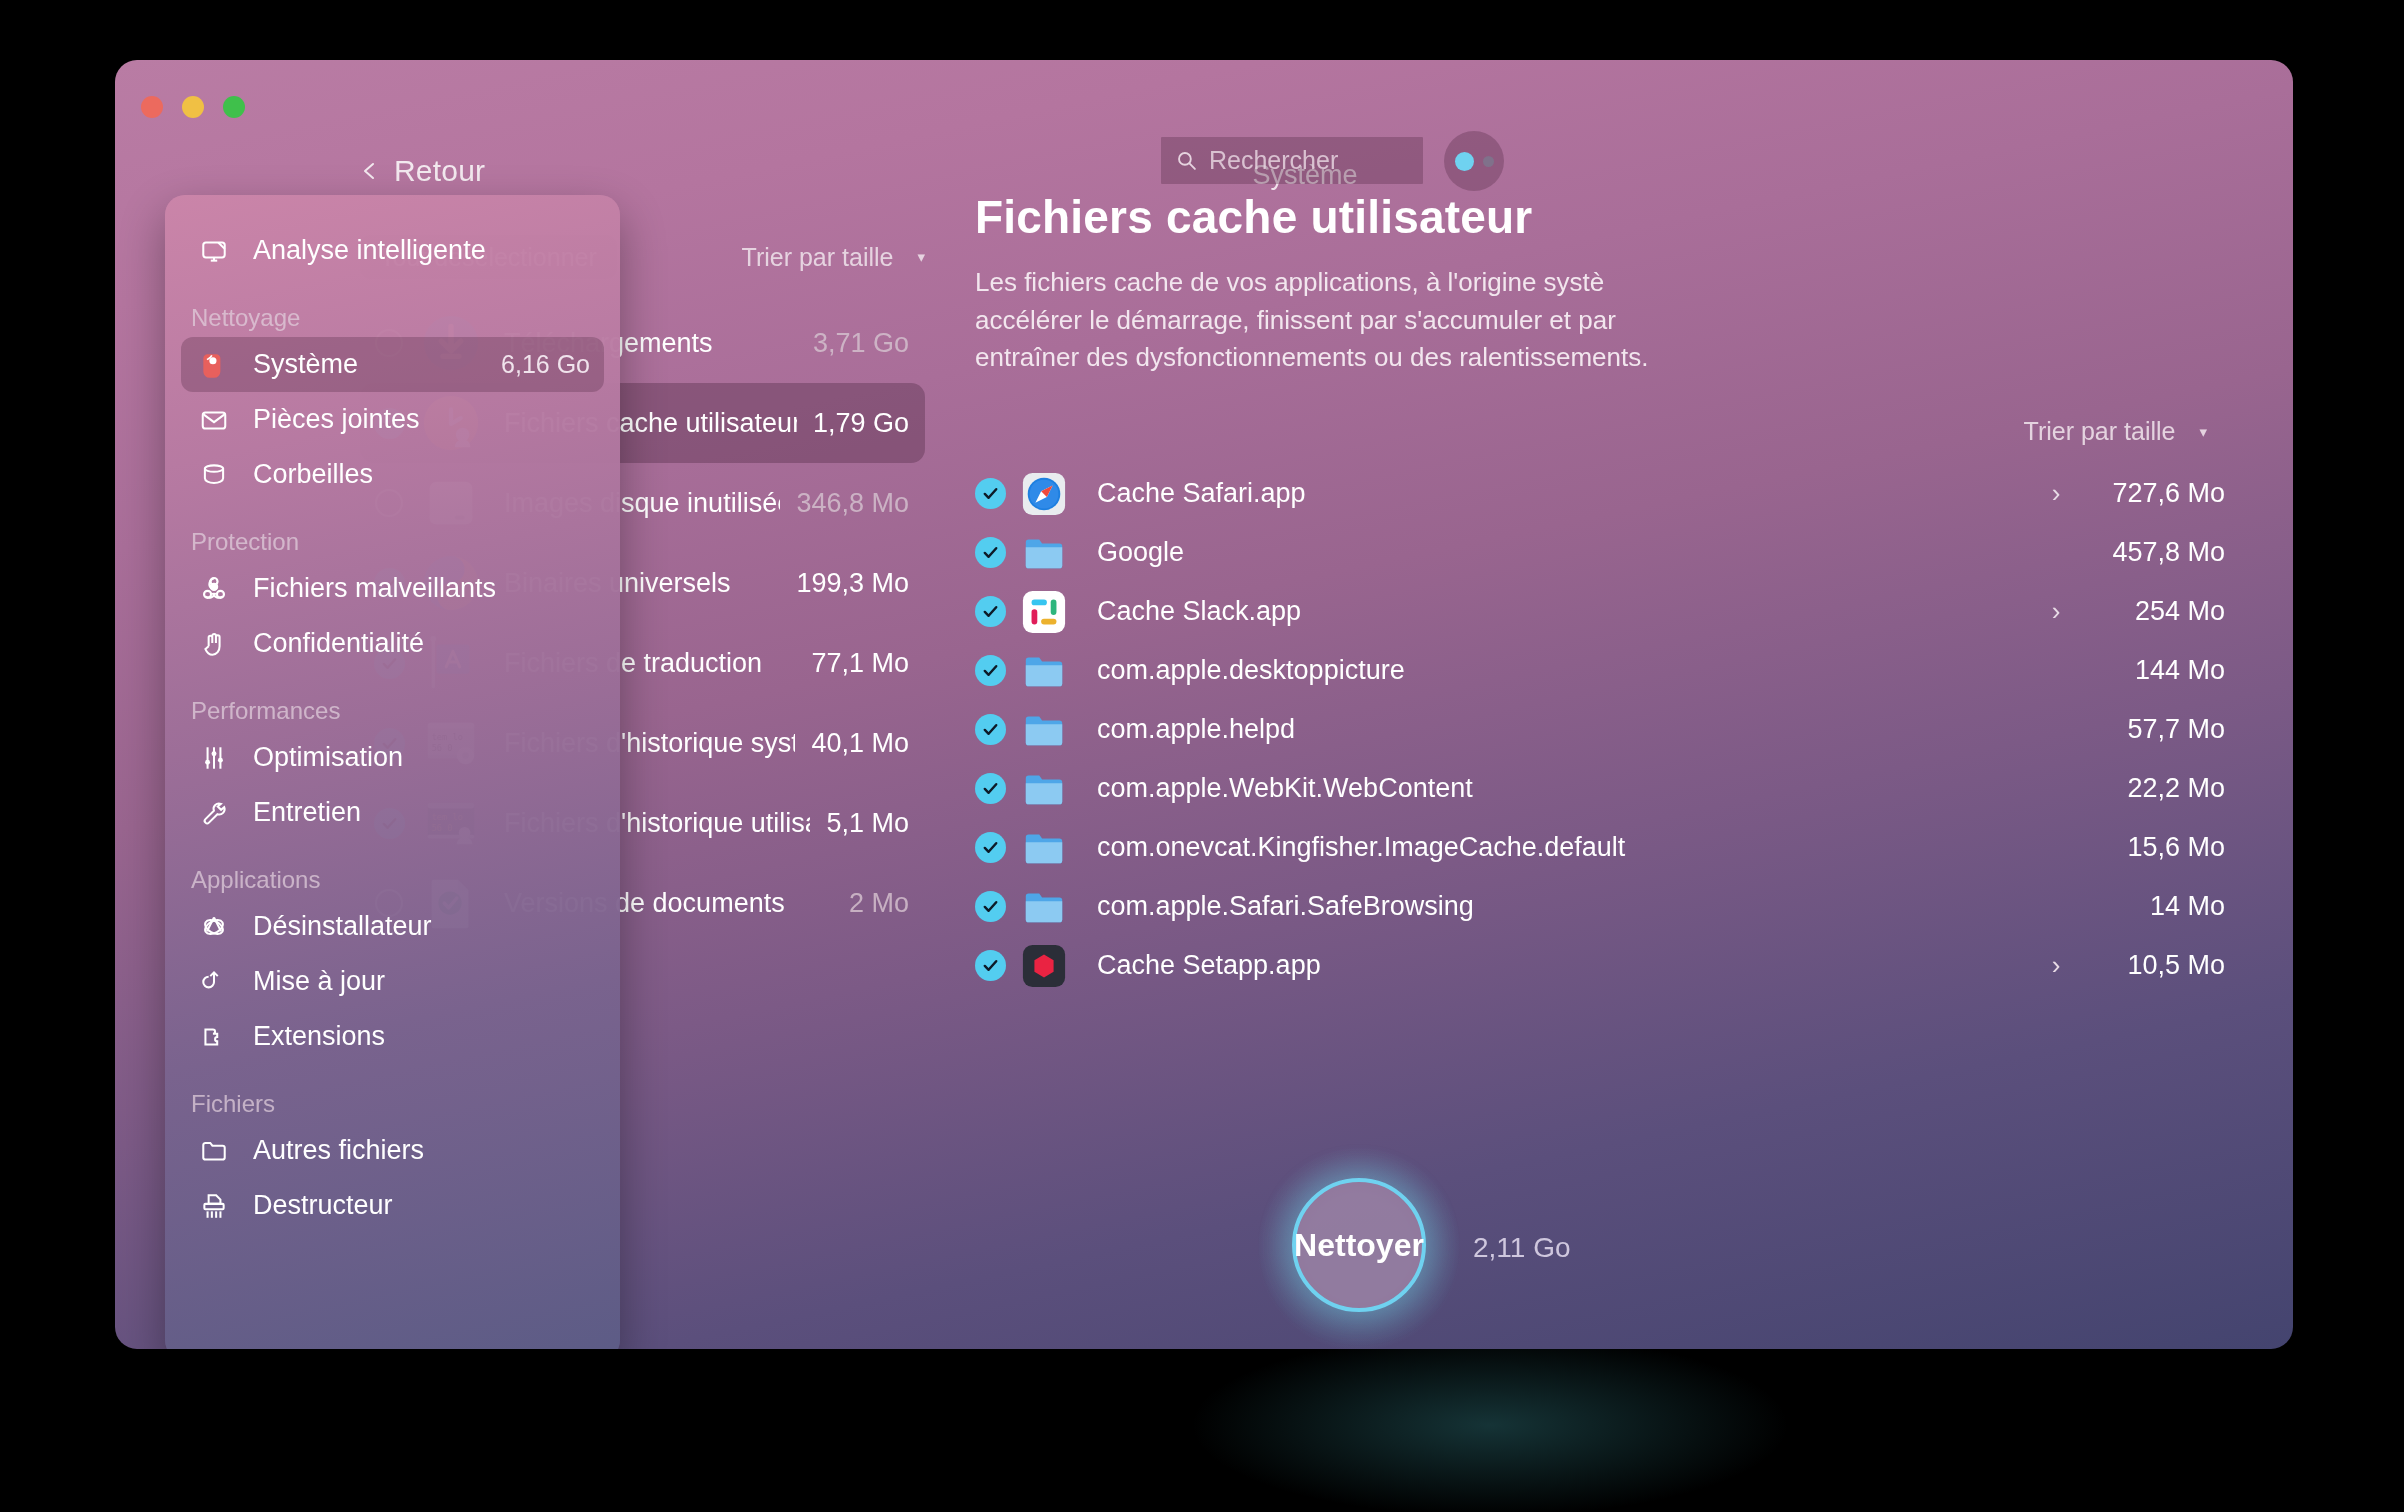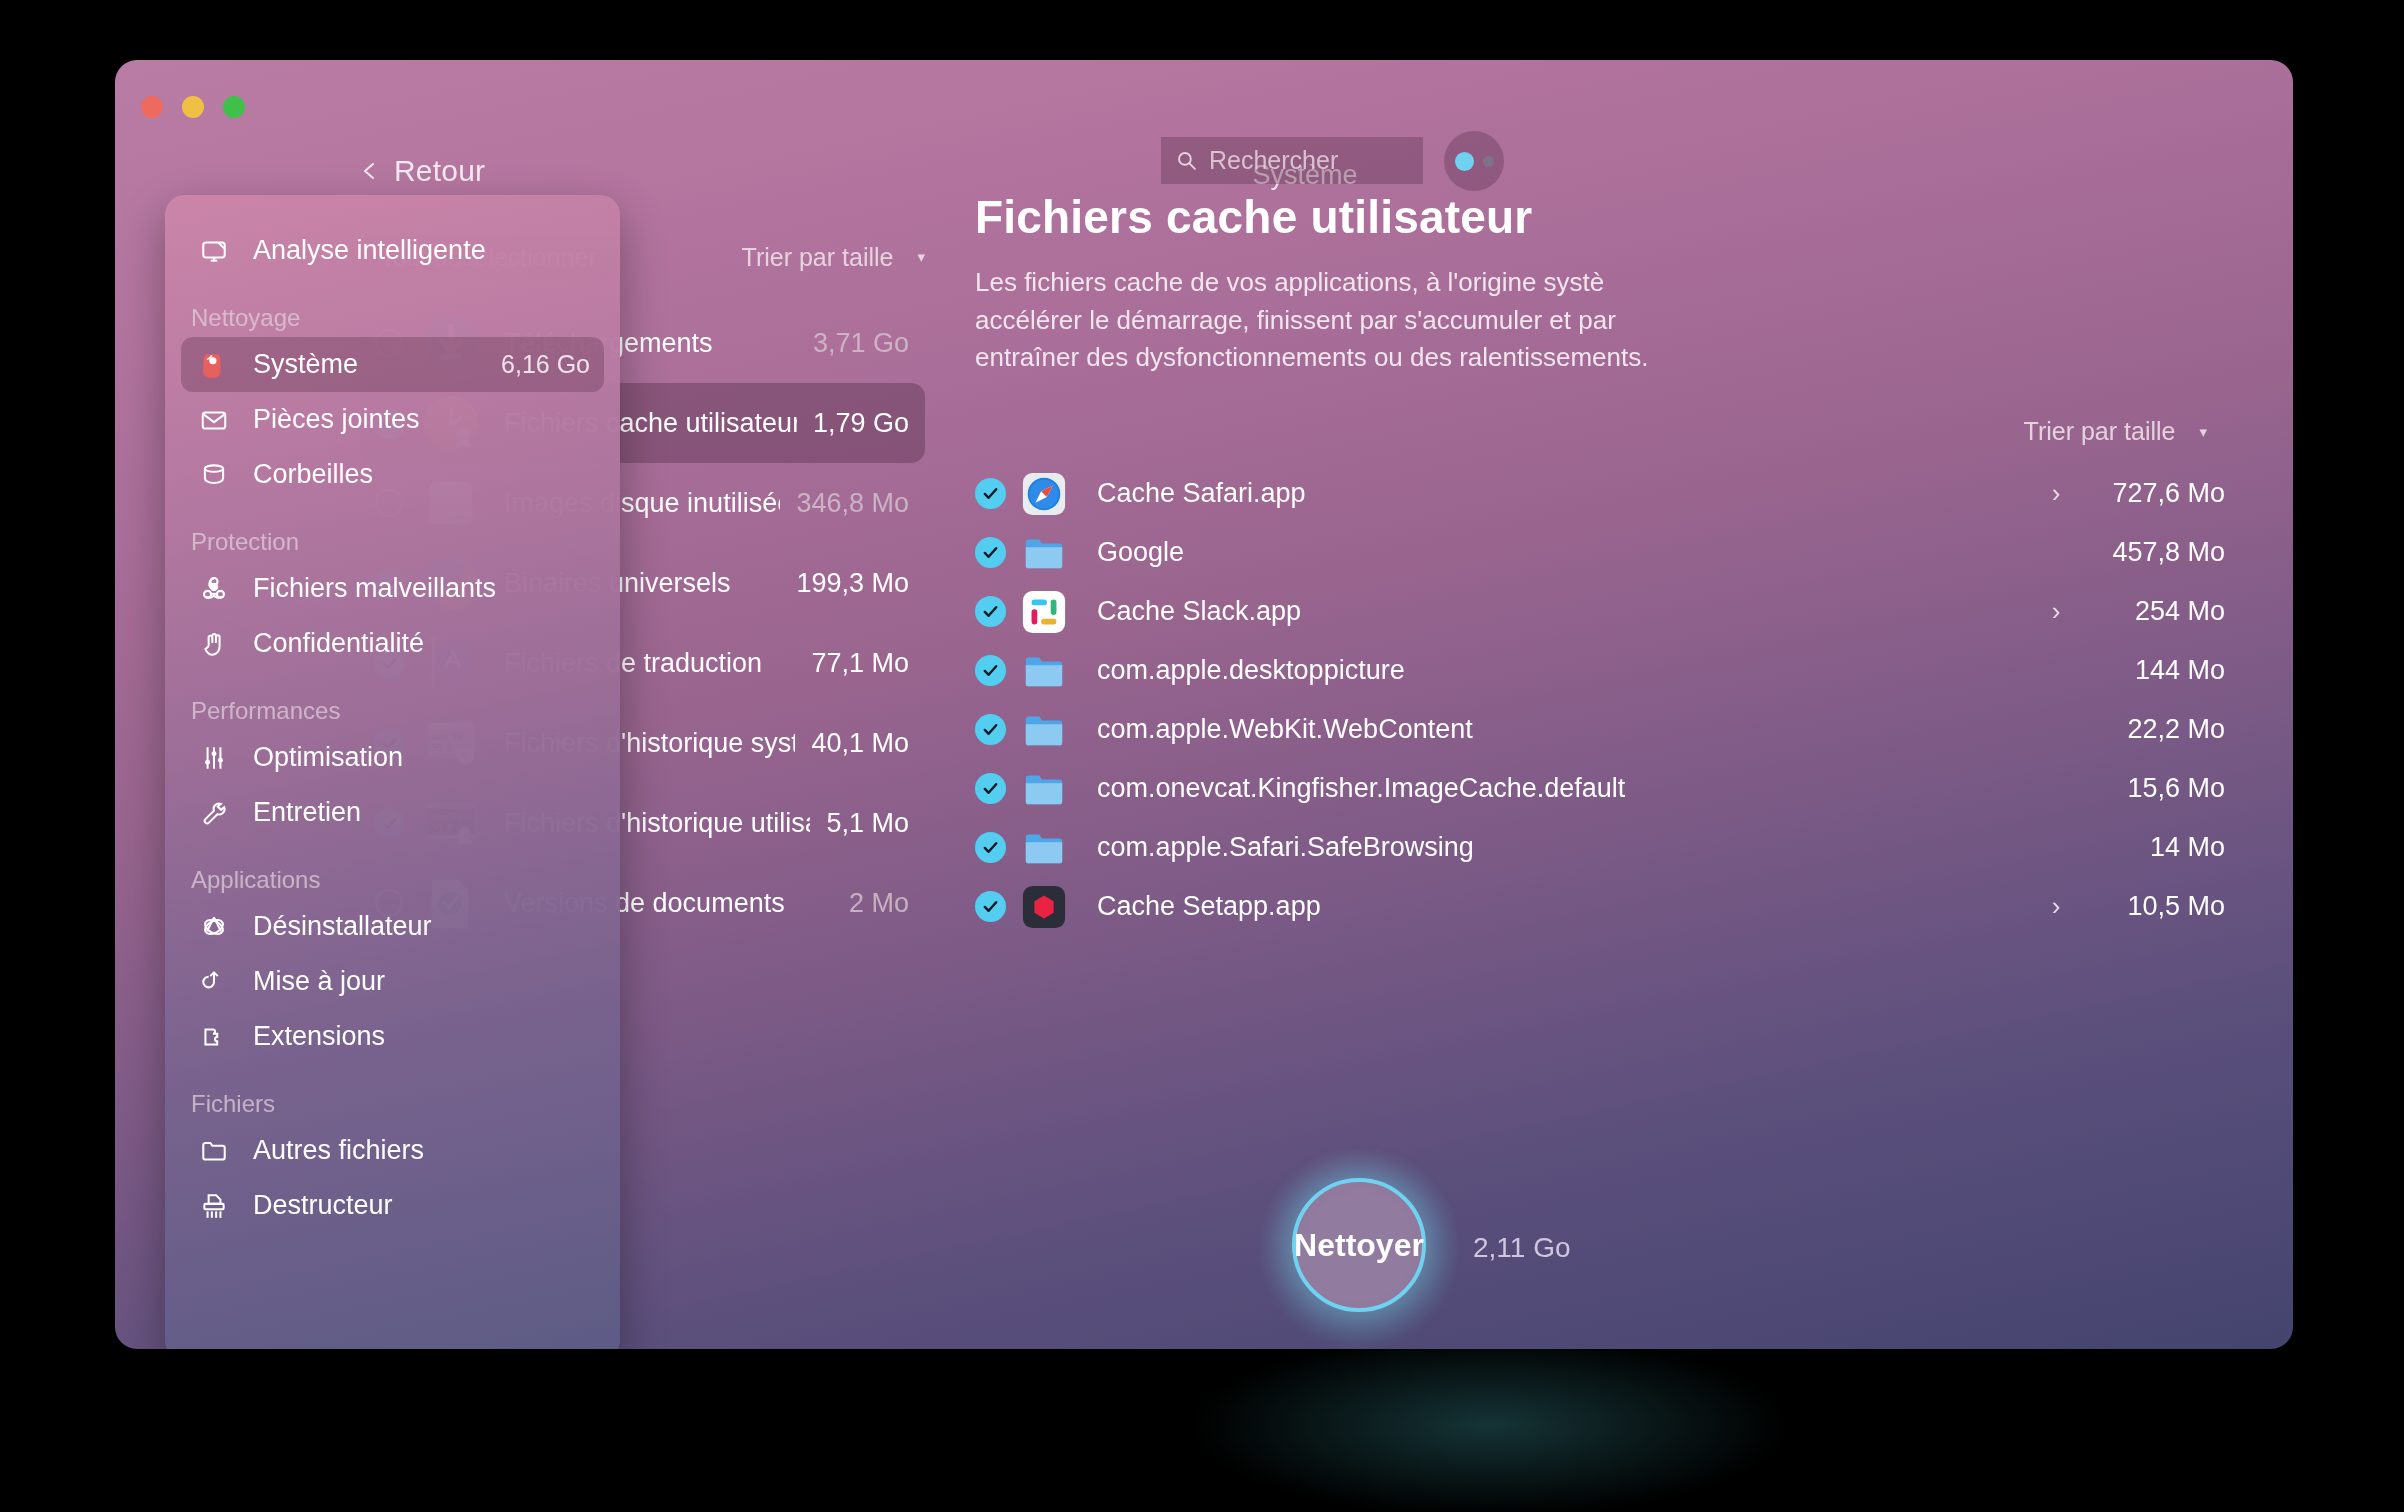--- a/index.html
+++ b/index.html
@@ -447,20 +447,36 @@
             <span class="ckbox-on">
               <svg viewBox="0 0 20 20">
                 <polyline points="4,10.5 8,14.5 16,5.5" fill="none" stroke="#0d1b28" stroke-width="2.6" stroke-linecap="round" stroke-linejoin="round"></polyline>
               </svg>
             </span>
           </span>
           <span class="ic"><svg viewBox="0 0 48 48" width="46" height="46">
               <path d="M5 13a3 3 0 0 1 3-3h11l3 4h18a3 3 0 0 1 3 3v20a3 3 0 0 1-3 3H8a3 3 0 0 1-3-3z" fill="#4ea6e8"></path>
               <path d="M5 18h38v19a3 3 0 0 1-3 3H8a3 3 0 0 1-3-3z" fill="#8ccaf2"></path>
             </svg></span>
+          <span class="nm">com.apple.helpd</span>
+          <span class="chev empty">›</span>
+          <span class="sz">57,7 Mo</span>
+        </div>
+        <div class="rrow">
+          <span class="ck">
+            <span class="ckbox-on">
+              <svg viewBox="0 0 20 20">
+                <polyline points="4,10.5 8,14.5 16,5.5" fill="none" stroke="#0d1b28" stroke-width="2.6" stroke-linecap="round" stroke-linejoin="round"></polyline>
+              </svg>
+            </span>
+          </span>
+          <span class="ic"><svg viewBox="0 0 48 48" width="46" height="46">
+              <path d="M5 13a3 3 0 0 1 3-3h11l3 4h18a3 3 0 0 1 3 3v20a3 3 0 0 1-3 3H8a3 3 0 0 1-3-3z" fill="#4ea6e8"></path>
+              <path d="M5 18h38v19a3 3 0 0 1-3 3H8a3 3 0 0 1-3-3z" fill="#8ccaf2"></path>
+            </svg></span>
           <span class="nm">com.apple.WebKit.WebContent</span>
           <span class="chev empty">›</span>
           <span class="sz">22,2 Mo</span>
         </div>
         <div class="rrow">
           <span class="ck">
             <span class="ckbox-on">
               <svg viewBox="0 0 20 20">
                 <polyline points="4,10.5 8,14.5 16,5.5" fill="none" stroke="#0d1b28" stroke-width="2.6" stroke-linecap="round" stroke-linejoin="round"></polyline>
               </svg>

